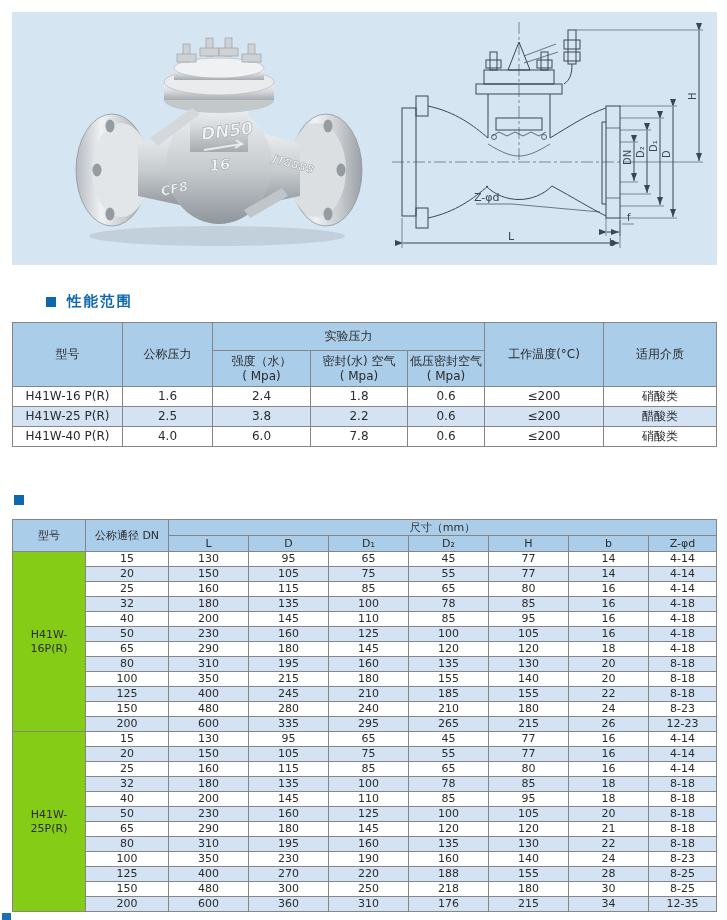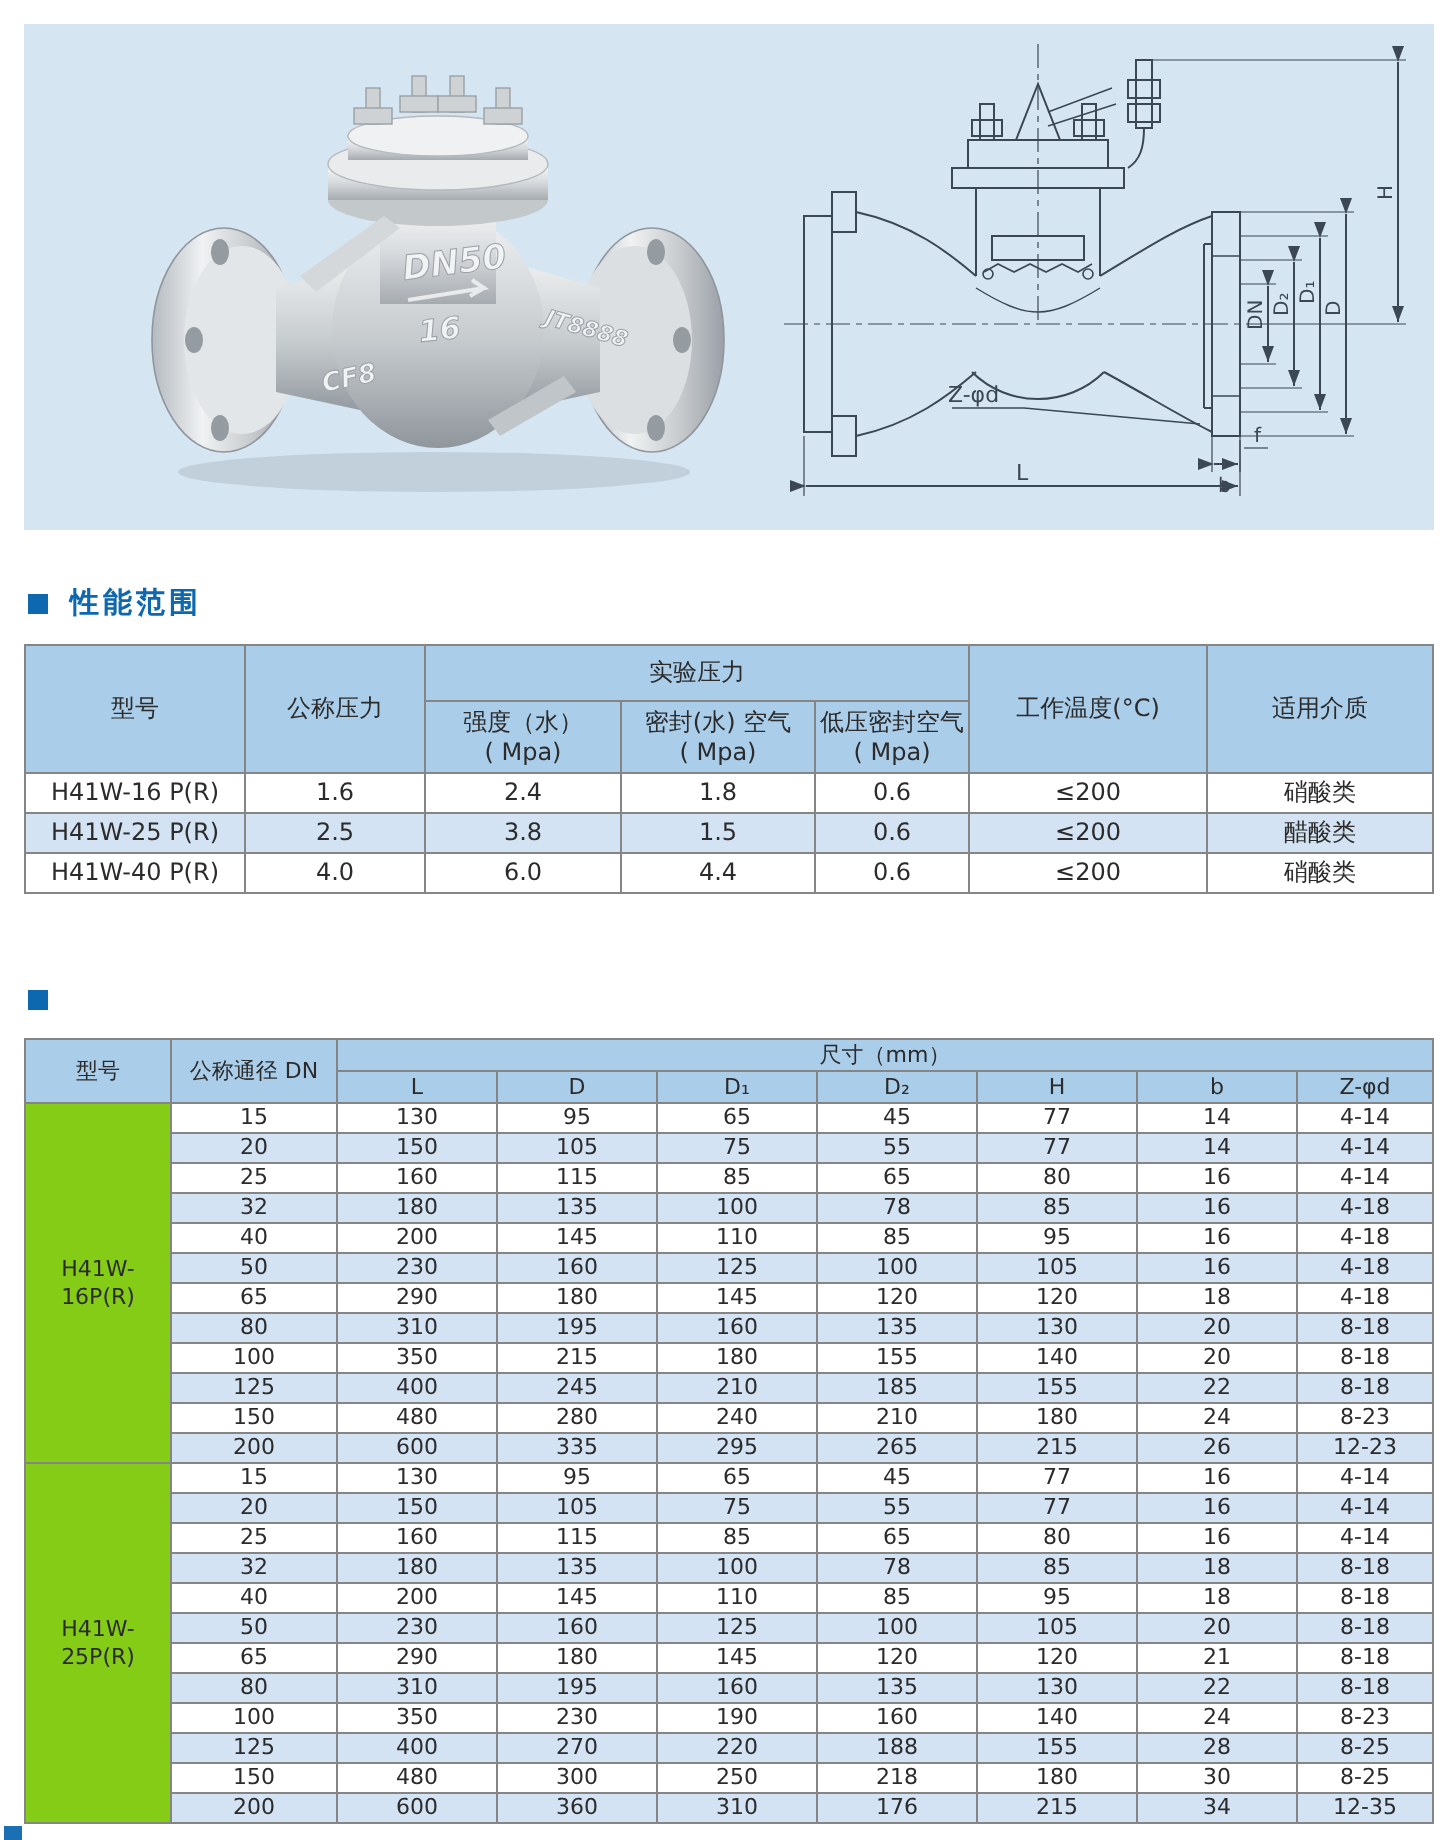--- a/index.html
+++ b/index.html
@@ -6,21 +6,21 @@
   body{
     width:727px;height:920px;position:relative;background:#ffffff;overflow:hidden;
     font-family:"DejaVu Sans","Liberation Sans",sans-serif;color:#2b2b2b;
   }
   .banner{position:absolute;left:12px;top:12px;width:705px;height:253px;background:#d6e5f2;display:flex;align-items:center;}
   .photo-wrap{margin-left:42px;}
   .drawing-wrap{margin-left:auto;margin-right:4px;}
   .sec-title{position:absolute;left:14px;display:flex;align-items:center;gap:11px;}
   .sec-title .bullet{width:10px;height:10px;background:#0d68af;flex:0 0 auto;}
   .sec-title .txt{color:#0d68af;font-weight:bold;font-size:14.5px;letter-spacing:2px;}
-  #sec1-title{top:292px;}
+  #sec1-title{top:292px;margin-left:32px;}
   #sec2-title{top:495px;}
   table{border-collapse:collapse;table-layout:fixed;position:absolute;left:12px;background:#ffffff;}
   th,td{border:1px solid #858585;text-align:center;vertical-align:middle;padding:0;line-height:1.2;font-weight:normal;}
   #perf-table{top:322px;width:704px;font-size:12px;}
   #perf-table thead tr.h1 th{height:27px;margin-top:16px;}
   #perf-table thead tr.h2 th{height:35px;}
   #perf-table thead th{background:#aacdea;}
   #perf-table tbody tr{height:20px;}
   #dim-table{top:519px;width:704px;font-size:11px;}
   #dim-table thead th{background:#aacdea;height:15px;}
@@ -230,30 +230,30 @@
         <td>2.4</td>
         <td>1.8</td>
         <td>0.6</td>
         <td>≤200</td>
         <td>硝酸类</td>
       </tr>
       <tr class="stripe">
         <td>H41W-25 P(R)</td>
         <td>2.5</td>
         <td>3.8</td>
-        <td>1.5</td>
+        <td>2.2</td>
         <td>0.6</td>
         <td>≤200</td>
         <td>醋酸类</td>
       </tr>
       <tr>
         <td>H41W-40 P(R)</td>
         <td>4.0</td>
         <td>6.0</td>
-        <td>4.4</td>
+        <td>7.8</td>
         <td>0.6</td>
         <td>≤200</td>
         <td>硝酸类</td>
       </tr>
     </tbody>
 </table>
 
 <div class="sec-title" id="sec2-title">
   <span class="bullet"></span>
 </div>

